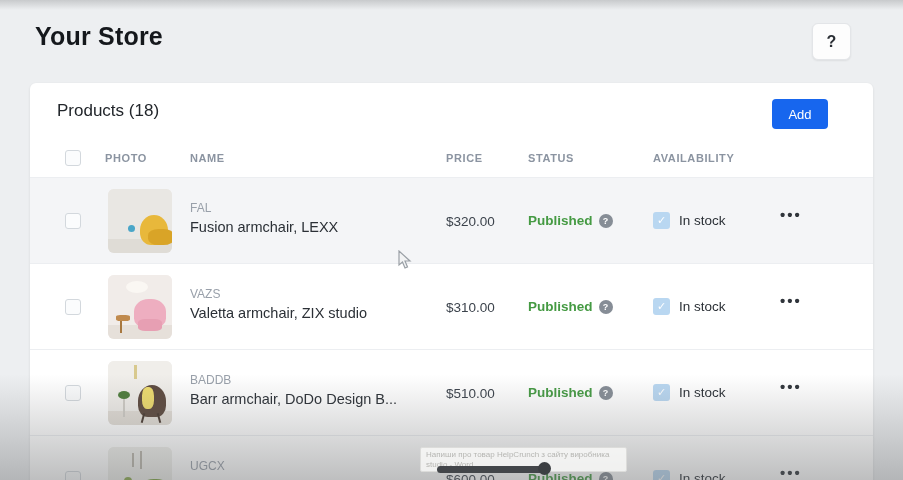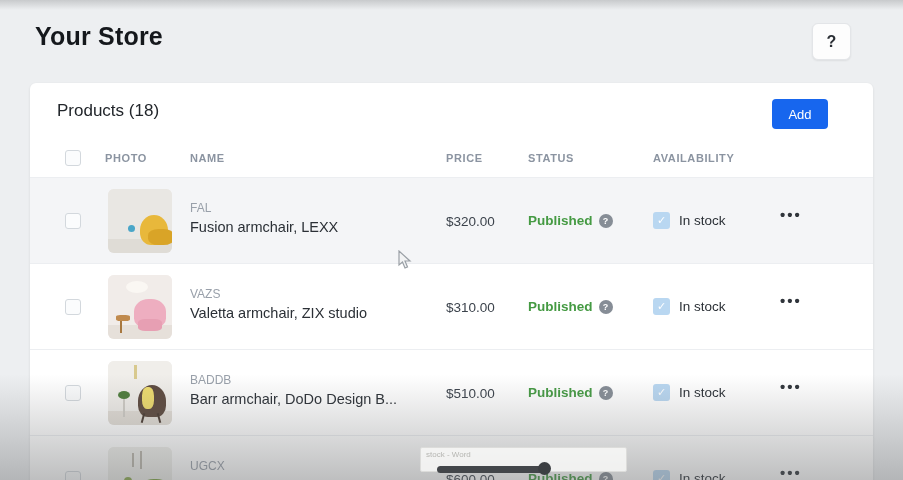--- a/index.html
+++ b/index.html
@@ -186,20 +186,21 @@
     <div class="avail">
       <span class="bluecb">✓</span>
       <span class="avail-label">In stock</span>
     </div>
     <div class="dots">•••</div>
   </div>
 </div>
 
 <div class="vignette"></div>
 <div class="tooltip">
-  <div>stock - Word</div>
+  <div>Напиши про товар HelpCrunch з сайту виробника</div>
+  <div>studio - Word</div>
 </div>
 <div class="scrubber"></div>
 <div class="scrub-dot"></div>
 
 <svg class="cursor" viewBox="0 0 14 20">
   <polygon points="1,1 1,15 4.5,12 7,18 9.5,17 7,11 12,11" fill="#f2f3f4" stroke="#9aa0a6" stroke-width="1.2"></polygon>
 </svg>
 
 </body></html>

